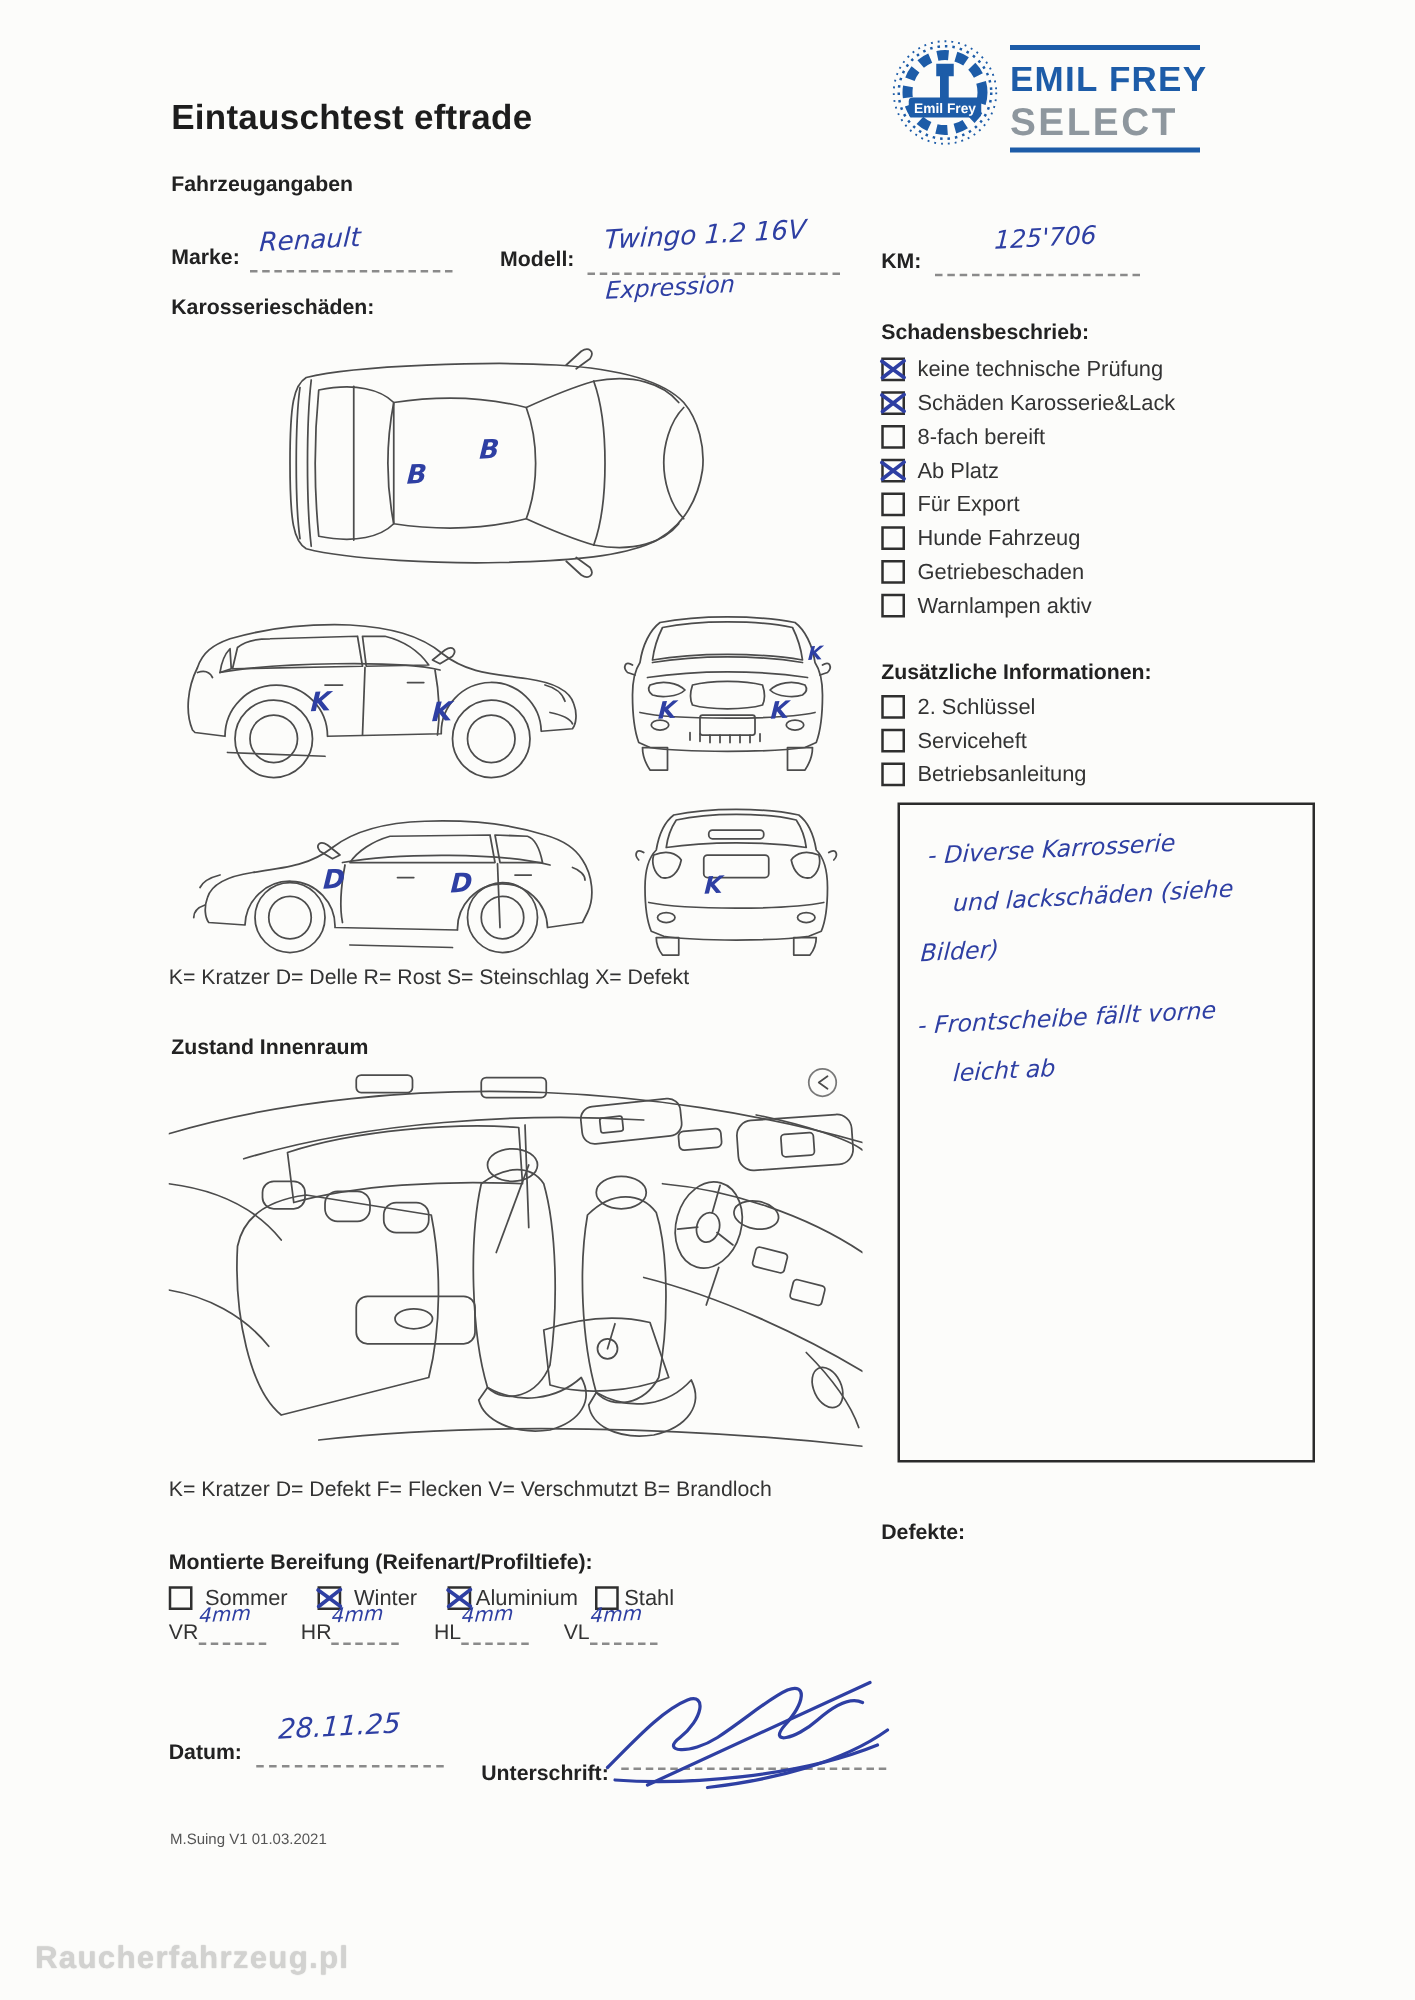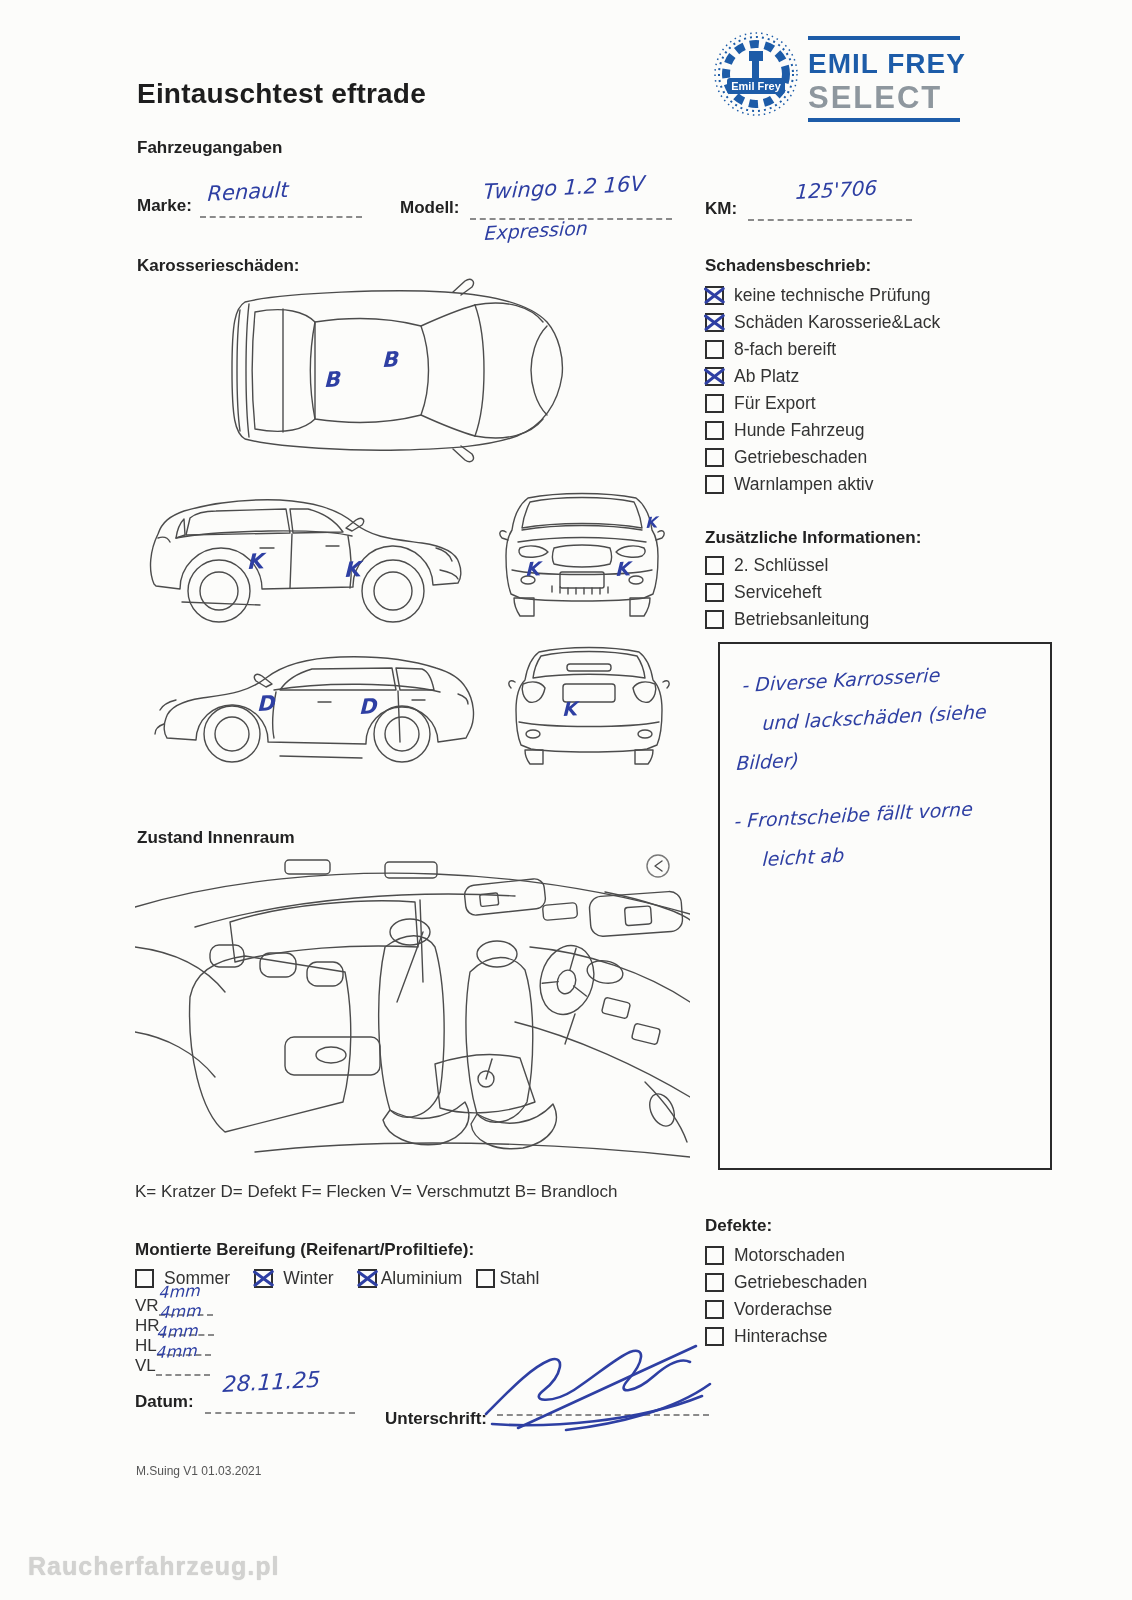--- a/index.html
+++ b/index.html
@@ -28,21 +28,21 @@
   .note-line{position:absolute;font-size:19px;white-space:nowrap;}
   
   .diagram svg{display:block;}
   .diagram path,.diagram circle,.diagram rect,.diagram ellipse,.diagram line,.diagram polyline{
     fill:none;stroke:#4c4c4c;stroke-width:1.4;stroke-linecap:round;stroke-linejoin:round;
   }
   .mark-letter{position:absolute;font-size:21px;font-weight:bold;}
   
   .inline-checks{display:flex;align-items:center;}
   .inline-checks .item{display:flex;align-items:center;margin-right:24px;}
-  .depths{display:flex;align-items:flex-start;flex-direction:column;}
+  .depths{display:flex;align-items:center;}
   .depth{display:flex;align-items:flex-end;margin-right:28px;font-size:17px;color:#333;}
   .depth .blank{width:54px;height:18px;position:relative;}
   .depth .dval{position:absolute;left:0px;top:-13px;font-size:16px;white-space:nowrap;}
   .footer-text{font-size:12px;color:#555;}
   .watermark{font-size:25px;font-weight:bold;color:#d2d2d0;letter-spacing:1px;text-shadow:0 0 1px #c2c2c0;}
   .sig path{fill:none;stroke:#2e3fa3;stroke-width:2.6;stroke-linecap:round;stroke-linejoin:round;}
   .logo-emblem path,.logo-emblem circle{stroke:#1d5ca8;}
 </style>
 </head>
 <body>
@@ -79,21 +79,21 @@
 
   <div class="abs lbl" style="left:400px;top:198px;">Modell:</div>
   <div class="abs blank" style="left:470px;top:198px;width:202px;height:20px;"></div>
   <div class="abs hw" style="left:483px;top:180px;font-size:21px;">Twingo 1.2 16V</div>
   <div class="abs hw" style="left:484px;top:222px;font-size:19px;">Expression</div>
 
   <div class="abs lbl" style="left:705px;top:199px;">KM:</div>
   <div class="abs blank" style="left:748px;top:199px;width:164px;height:20px;"></div>
   <div class="abs hw" style="left:795px;top:180px;font-size:20px;">125'706</div>
 
-  <div class="abs sec-title" style="left:137px;top:256px;">Karosserieschäden:</div>
+  <div class="abs sec-title" style="left:137px;top:236px;">Karosserieschäden:</div>
 
   <div class="abs diagram" style="left:225px;top:278px;width:345px;height:185px;">
     <svg width="345" height="185" viewBox="0 0 345 185">
       <path d="M20,24 C10,30 7,45 7,92 C7,140 10,155 20,161 C55,170 130,173 175,172 C225,171 265,168 292,158 C318,148 333,125 337,98 C339,80 334,58 322,44 C305,26 270,17 220,14 C170,11 60,14 20,24 Z"></path>
       <path d="M15,32 C11,60 11,125 15,153"></path>
       <path d="M24,26 C20,60 20,125 24,159"></path>
       <path d="M30,34 C60,28 80,34 90,44 L90,141 C80,151 60,157 30,151 C26,110 26,75 30,34 Z"></path>
       <path d="M58,31 L58,154"></path>
       <path d="M90,44 C130,38 165,40 196,48 C206,75 206,110 196,137 C165,145 130,147 90,141 C84,110 84,75 90,44 Z"></path>
       <path d="M196,48 C218,38 236,31 250,27"></path>
@@ -194,20 +194,21 @@
       <ellipse cx="28" cy="96" rx="7" ry="4"></ellipse>
         <ellipse cx="140" cy="96" rx="7" ry="4"></ellipse>
       <path d="M20,112 h18 v14 h-13 C21,121 20,116 20,112 Z"></path>
       <path d="M130,112 h18 C148,116 147,121 143,126 h-13 Z"></path>
       <path d="M10,44 C4,40 2,46 6,50"></path>
       <path d="M158,44 C164,40 166,46 162,50"></path>
     </svg>
     <span class="mark-letter hw" style="left:58px;top:60px;font-size:19px;">K</span>
   </div>
 
+  <div class="abs plain" style="left:135px;top:772px;">K= Kratzer D= Delle R= Rost S= Steinschlag X= Defekt</div>
 
   <div class="abs sec-title" style="left:705px;top:256px;">Schadensbeschrieb:</div>
   <div class="abs check-col" style="left:705px;top:282px;">
     <div class="check-row">
         <span class="cb checked"></span>
         <span class="cb-label">keine technische Prüfung</span>
       </div>
     <div class="check-row">
         <span class="cb checked"></span>
         <span class="cb-label">Schäden Karosserie&amp;Lack</span>
@@ -323,38 +324,20 @@
         <path d="M120,300 C250,285 420,290 555,305"></path>
       </g>
       <circle cx="523" cy="14" r="11" fill="#c8c8c8" stroke="none" opacity="0.75"></circle>
       <path d="M527,9 L520,14 L527,19" stroke="#ffffff" stroke-width="2" fill="none"></path>
     </svg>
   </div>
 
   <div class="abs plain" style="left:135px;top:1182px;">K= Kratzer D= Defekt F= Flecken V= Verschmutzt B= Brandloch</div>
 
   <div class="abs sec-title" style="left:705px;top:1216px;">Defekte:</div>
-  <div class="abs check-col" style="left:705px;top:1242px;">
-    <div class="check-row">
-        <span class="cb"></span>
-        <span class="cb-label">Motorschaden</span>
-      </div>
-    <div class="check-row">
-        <span class="cb"></span>
-        <span class="cb-label">Getriebeschaden</span>
-      </div>
-    <div class="check-row">
-        <span class="cb"></span>
-        <span class="cb-label">Vorderachse</span>
-      </div>
-    <div class="check-row">
-        <span class="cb"></span>
-        <span class="cb-label">Hinterachse</span>
-      </div>
-  </div>
 
   <div class="abs sec-title" style="left:135px;top:1240px;">Montierte Bereifung (Reifenart/Profiltiefe):</div>
   <div class="abs inline-checks" style="left:135px;top:1268px;">
     <span class="item">
         <span class="cb"></span>
         <span class="cb-label">Sommer</span>
       </span>
     <span class="item">
         <span class="cb checked"></span>
         <span class="cb-label">Winter</span>

